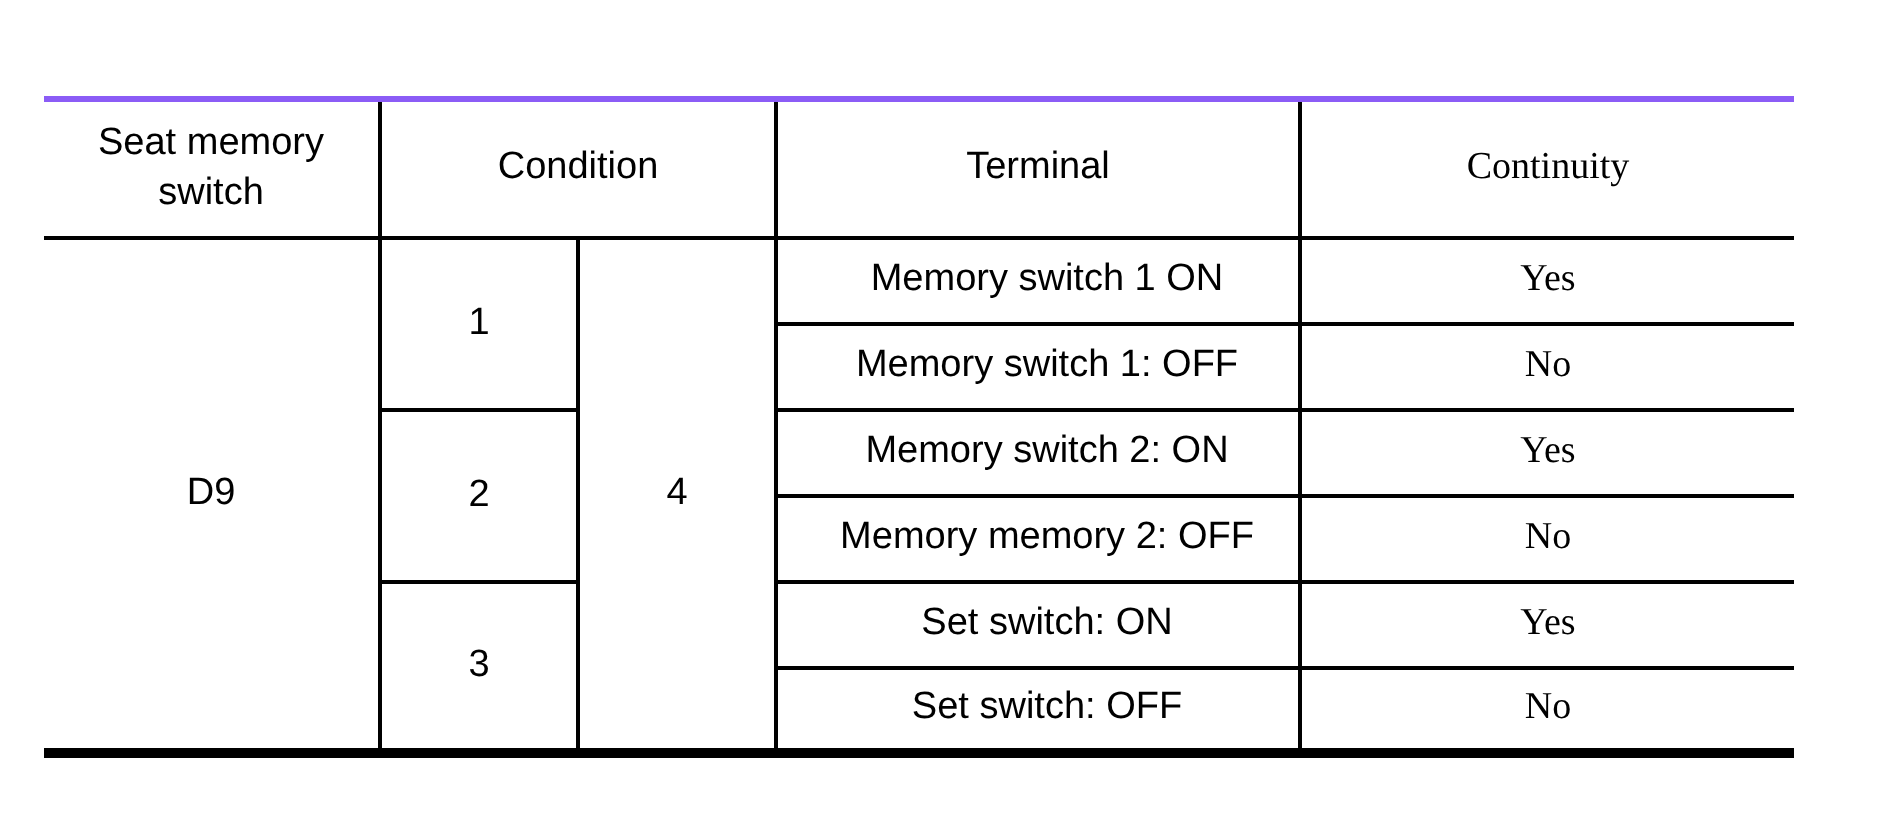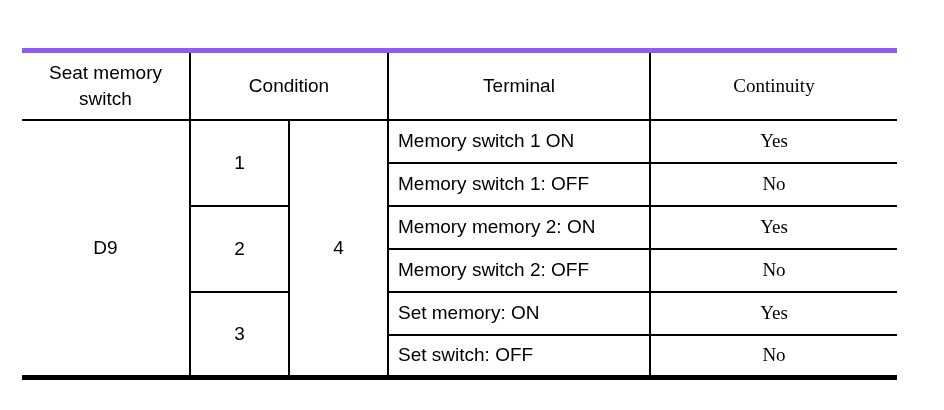--- a/index.html
+++ b/index.html
@@ -17,21 +17,21 @@
   }
   .table-wrap {
     position: absolute;
     left: 22px;
     top: 48px;
   }
   table.continuity-table {
     border-collapse: collapse;
     table-layout: fixed;
     width: 875px;
-    border-top: 5px solid #8b5cf6;
+    border-top: 3px solid #8b5cf6;
     border-bottom: 5px solid #000;
     border-left: none;
     border-right: none;
   }
   col.c1 { width: 168px; }
   col.c2a { width: 99px; }
   col.c2b { width: 99px; }
   col.c3 { width: 262px; }
   col.c4 { width: 247px; }
 
@@ -48,21 +48,21 @@
   th:last-child, td.cell-continuity { border-right: none; font-family: Liberation Serif, serif; }
 
   thead tr { height: 69px; }
   tbody tr { height: 43px; }
 
   th.hdr-seat {
     padding: 0 22px;
     line-height: 1.35;
   }
   td.cell-condition {
-    text-align: left;
+    text-align: center;
     padding-left: 9px;
   }
 </style>
 </head>
 <body>
 
 <div class="table-wrap">
   <table class="continuity-table">
     <colgroup>
       <col class="c1">
@@ -86,30 +86,30 @@
         <td class="cell-terminal" rowspan="6">4</td>
         <td class="cell-condition">Memory switch 1 ON</td>
         <td class="cell-continuity">Yes</td>
       </tr>
       <tr>
         <td class="cell-condition">Memory switch 1: OFF</td>
         <td class="cell-continuity">No</td>
       </tr>
       <tr>
         <td class="cell-terminal" rowspan="2">2</td>
-        <td class="cell-condition">Memory memory 2: ON</td>
+        <td class="cell-condition">Memory switch 2: ON</td>
         <td class="cell-continuity">Yes</td>
       </tr>
       <tr>
-        <td class="cell-condition">Memory switch 2: OFF</td>
+        <td class="cell-condition">Memory memory 2: OFF</td>
         <td class="cell-continuity">No</td>
       </tr>
       <tr>
         <td class="cell-terminal" rowspan="2">3</td>
-        <td class="cell-condition">Set memory: ON</td>
+        <td class="cell-condition">Set switch: ON</td>
         <td class="cell-continuity">Yes</td>
       </tr>
       <tr>
         <td class="cell-condition">Set switch: OFF</td>
         <td class="cell-continuity">No</td>
       </tr>
     </tbody>
   </table>
 </div>
 

